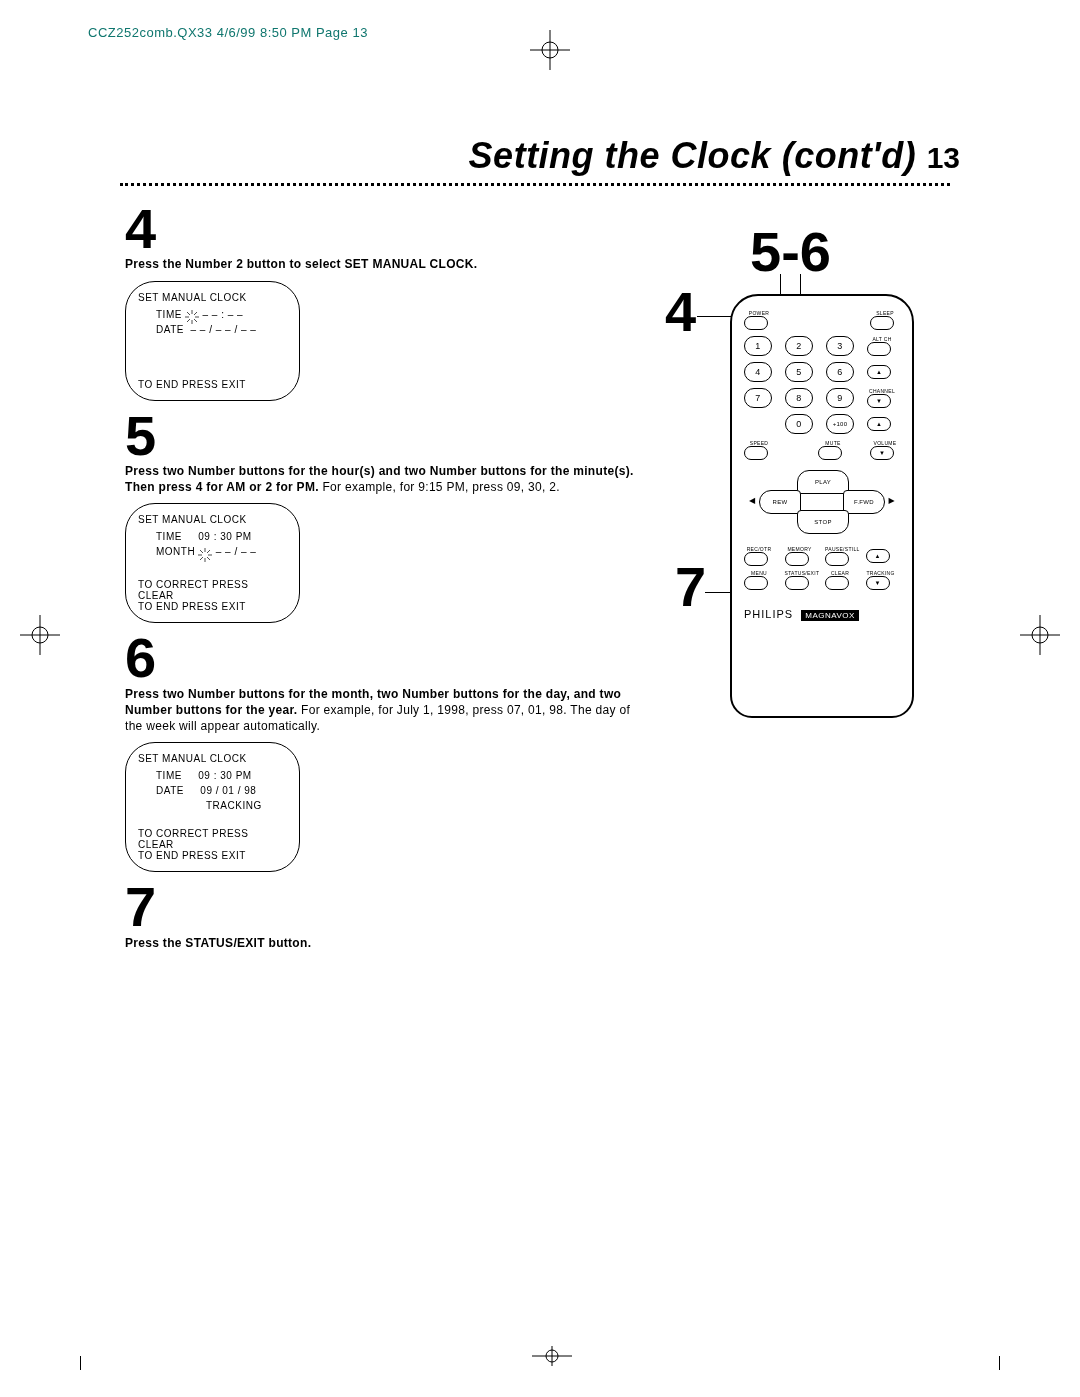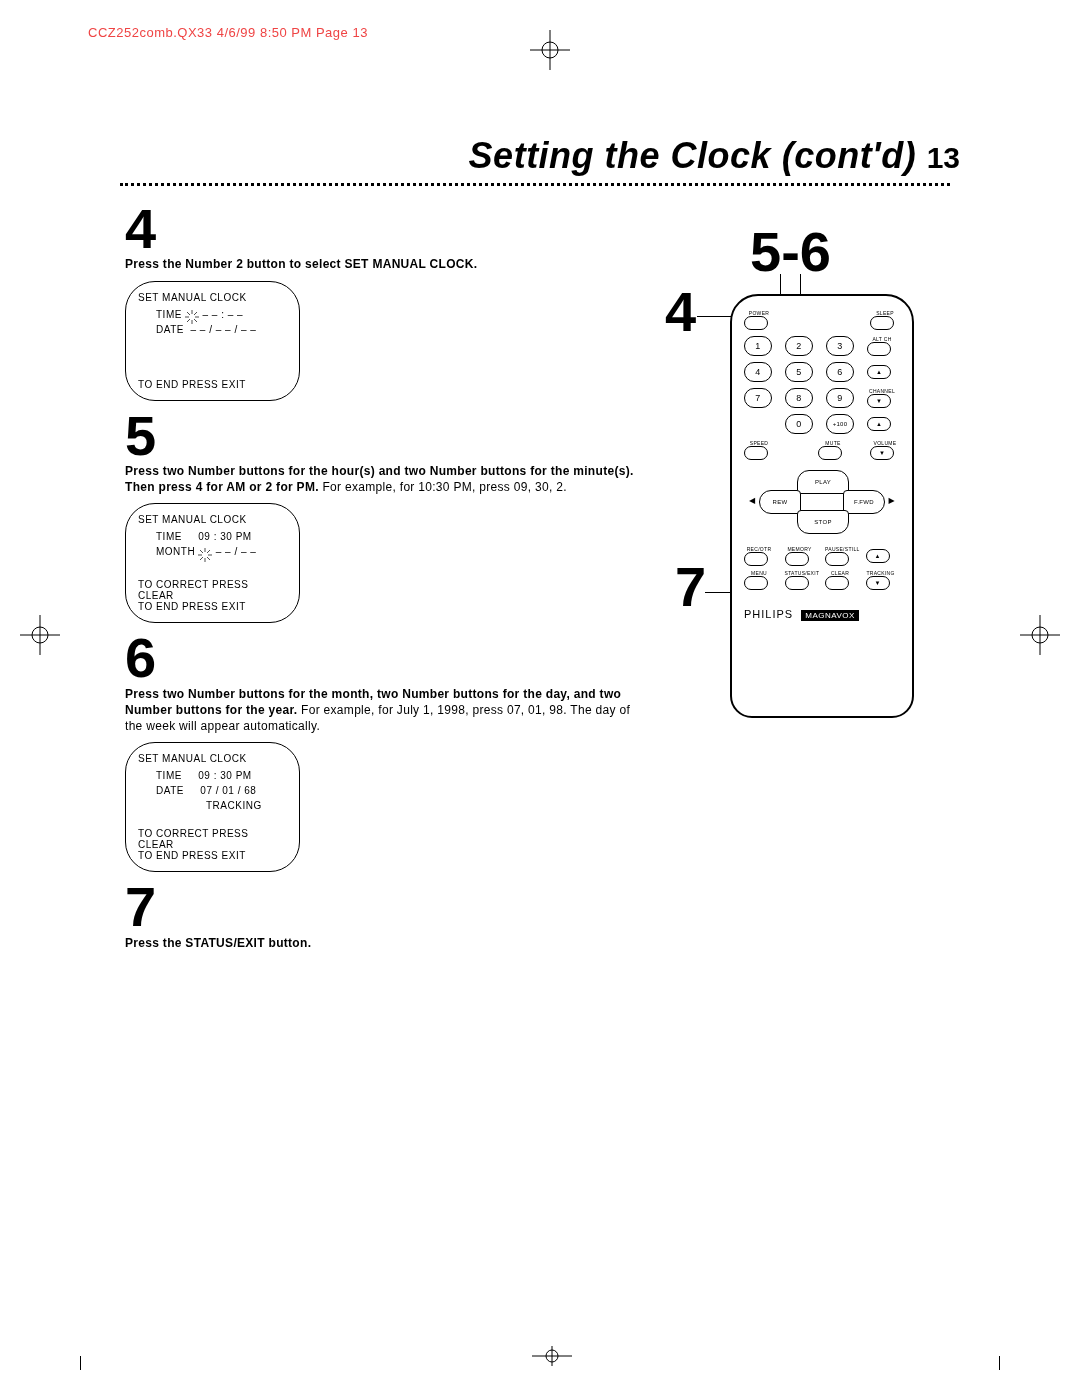--- a/index.html
+++ b/index.html
@@ -15,21 +15,21 @@
   .page {
     position: absolute;
     left: 70px;
     top: 10px;
     width: 940px;
     height: 1370px;
   }
   .header-meta {
     font-size: 13px;
     letter-spacing: 0.5px;
-    color: #ef4444;
+    color: #0f766e;
     margin-top: 15px;
     margin-left: 18px;
   }
   .top-crop {
     position: absolute;
     left: 460px;
     top: 20px;
     width: 40px;
     height: 40px;
   }
@@ -259,21 +259,21 @@
         </div>
         <div class="osd-line">
           <span>DATE</span>&nbsp;
           <span>– – / – – / – –</span>
         </div>
         <div class="osd-foot">TO END PRESS EXIT</div>
       </div>
 
       <div class="step-num">5</div>
       <div class="step-text">
-        <b>Press two Number buttons for the hour(s) and two Number buttons for the minute(s). Then press 4 for AM or 2 for PM.</b><span> For example, for 10:30 PM, press 09, 30, 2.</span>
+        <b>Press two Number buttons for the hour(s) and two Number buttons for the minute(s). Then press 4 for AM or 2 for PM.</b><span> For example, for 9:15 PM, press 09, 30, 2.</span>
       </div>
       <div class="osd">
         <div class="osd-title">SET MANUAL CLOCK</div>
         <div class="osd-line">
           <span>TIME</span>&nbsp;&nbsp;&nbsp;&nbsp;
           <span>09 : 30 PM</span>
         </div>
         <div class="osd-line">
           <span>MONTH</span>
           <span class="blink"><svg viewBox="0 0 14 14">
@@ -301,21 +301,21 @@
         <b>Press two Number buttons for the month, two Number buttons for the day, and two Number buttons for the year.</b><span> For example, for July 1, 1998, press 07, 01, 98. The day of the week will appear automatically.</span>
       </div>
       <div class="osd" style="height:130px">
         <div class="osd-title">SET MANUAL CLOCK</div>
         <div class="osd-line">
           <span>TIME</span>&nbsp;&nbsp;&nbsp;&nbsp;
           <span>09 : 30 PM</span>
         </div>
         <div class="osd-line">
           <span>DATE</span>&nbsp;&nbsp;&nbsp;&nbsp;
-          <span>07 / 01 / 68</span>
+          <span>09 / 01 / 98</span>
         </div>
         <div class="osd-line" style="margin-left:68px">
           <span>TRACKING</span>
         </div>
         <div class="osd-foot">
           <div>TO CORRECT PRESS CLEAR</div>
           <div>TO END PRESS EXIT</div>
         </div>
       </div>
 

